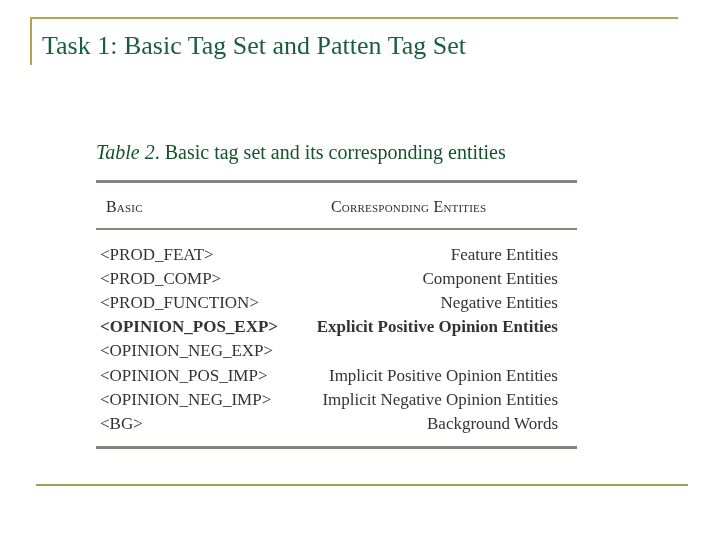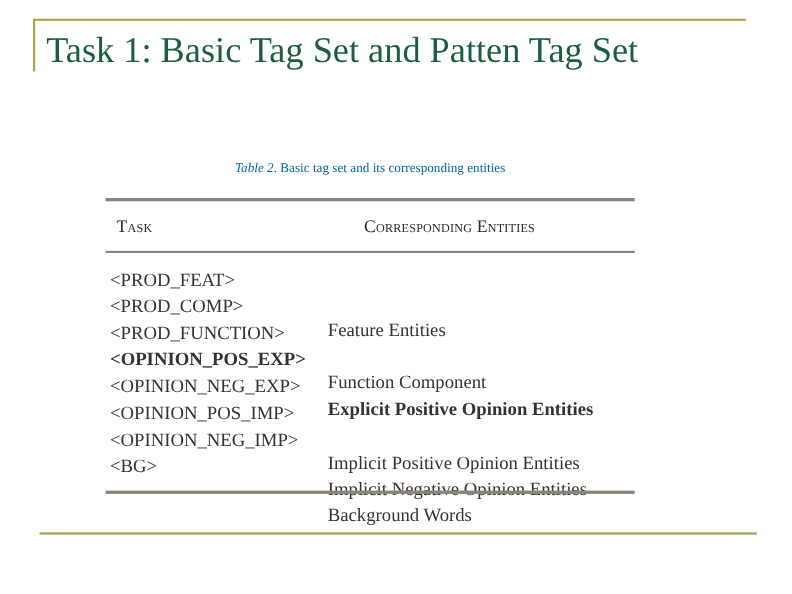--- a/index.html
+++ b/index.html
@@ -6,70 +6,71 @@
     body {
       width: 720px; height: 540px; background: #ffffff;
       position: relative; overflow: hidden;
       font-family: "Liberation Serif", "DejaVu Serif", serif;
     }
     .top-rule { position: absolute; left: 30px; top: 17px; width: 648px; height: 2px; background: #b5a44e; }
     .left-rule { position: absolute; left: 30px; top: 17px; width: 2px; height: 48px; background: #b5a44e; }
     .bottom-rule { position: absolute; left: 36px; top: 484px; width: 652px; height: 2px; background: #a69c55; }
     .slide-title {
       position: absolute; left: 42px; top: 24px;
-      font-size: 33px; color: #1b5e3f; letter-spacing: 0px; white-space: nowrap;
+      font-size: 26px; color: #1b5e3f; letter-spacing: 0px; white-space: nowrap;
       line-height: 44px;
     }
     .caption {
       position: absolute; left: 96px; width: 481px; top: 140px;
-      text-align: center; font-size: 12px; color: #0369a1; line-height: 24px;
+      text-align: left; font-size: 20px; color: #14532d; line-height: 24px;
     }
     .caption .ital { font-style: italic; }
     .rule { position: absolute; left: 96px; width: 481px; background: #8b827d; }
     .rule.thick { height: 3px; }
     .rule.thin { height: 2px; }
     .hdr {
       position: absolute; top: 196px; font-size: 16px; color: #2c2c2c; line-height: 22px;
       font-variant: small-caps; letter-spacing: 0.2px;
     }
     .hdr.tags { left: 106px; }
     .hdr.ent { left: 331px; text-align: right; }
     .row { position: absolute; left: 96px; width: 481px; height: 24.4px; font-size: 17px; line-height: 24px; color: #333; }
     .row .tag { position: absolute; left: 4px; font-variant: small-caps; white-space: nowrap; }
-    .row .entity { position: absolute; left: 202px; width: 260px; text-align: left; white-space: nowrap; margin-top: 45px; }
+    .row .entity { position: absolute; left: 202px; width: 260px; text-align: right; white-space: nowrap; }
   </style>
 </head>
 <body>
 
 <div class="top-rule"></div>
 <div class="left-rule"></div>
 
 <div class="slide-title">Task 1: Basic Tag Set and Patten Tag Set</div>
 
 <div class="caption">
   <span class="ital">Table 2</span><span>. Basic tag set and its corresponding entities</span>
 </div>
 
 <div class="rule thick" style="top:180px;"></div>
 
-<div class="hdr tags">Task</div>
+<div class="hdr tags">Basic</div>
 <div class="hdr ent">Corresponding Entities</div>
 
 <div class="rule thin" style="top:228px;"></div>
 
 <div class="row" style="top:243px;">
   <span class="tag">&lt;PROD_FEAT&gt;</span>
   <span class="entity">Feature Entities</span>
 </div>
 <div class="row" style="top:267px;">
   <span class="tag">&lt;PROD_COMP&gt;</span>
+  <span class="entity">Component Entities</span>
 </div>
 <div class="row" style="top:291px;">
   <span class="tag">&lt;PROD_FUNCTION&gt;</span>
-  <span class="entity">Function Component</span>
+  <span class="entity">Negative Entities</span>
 </div>
 <div class="row" style="top:315px;font-weight:bold;">
   <span class="tag">&lt;OPINION_POS_EXP&gt;</span>
   <span class="entity">Explicit Positive Opinion Entities</span>
 </div>
 <div class="row" style="top:339px;">
   <span class="tag">&lt;OPINION_NEG_EXP&gt;</span>
 </div>
 <div class="row" style="top:364px;">
   <span class="tag">&lt;OPINION_POS_IMP&gt;</span>

